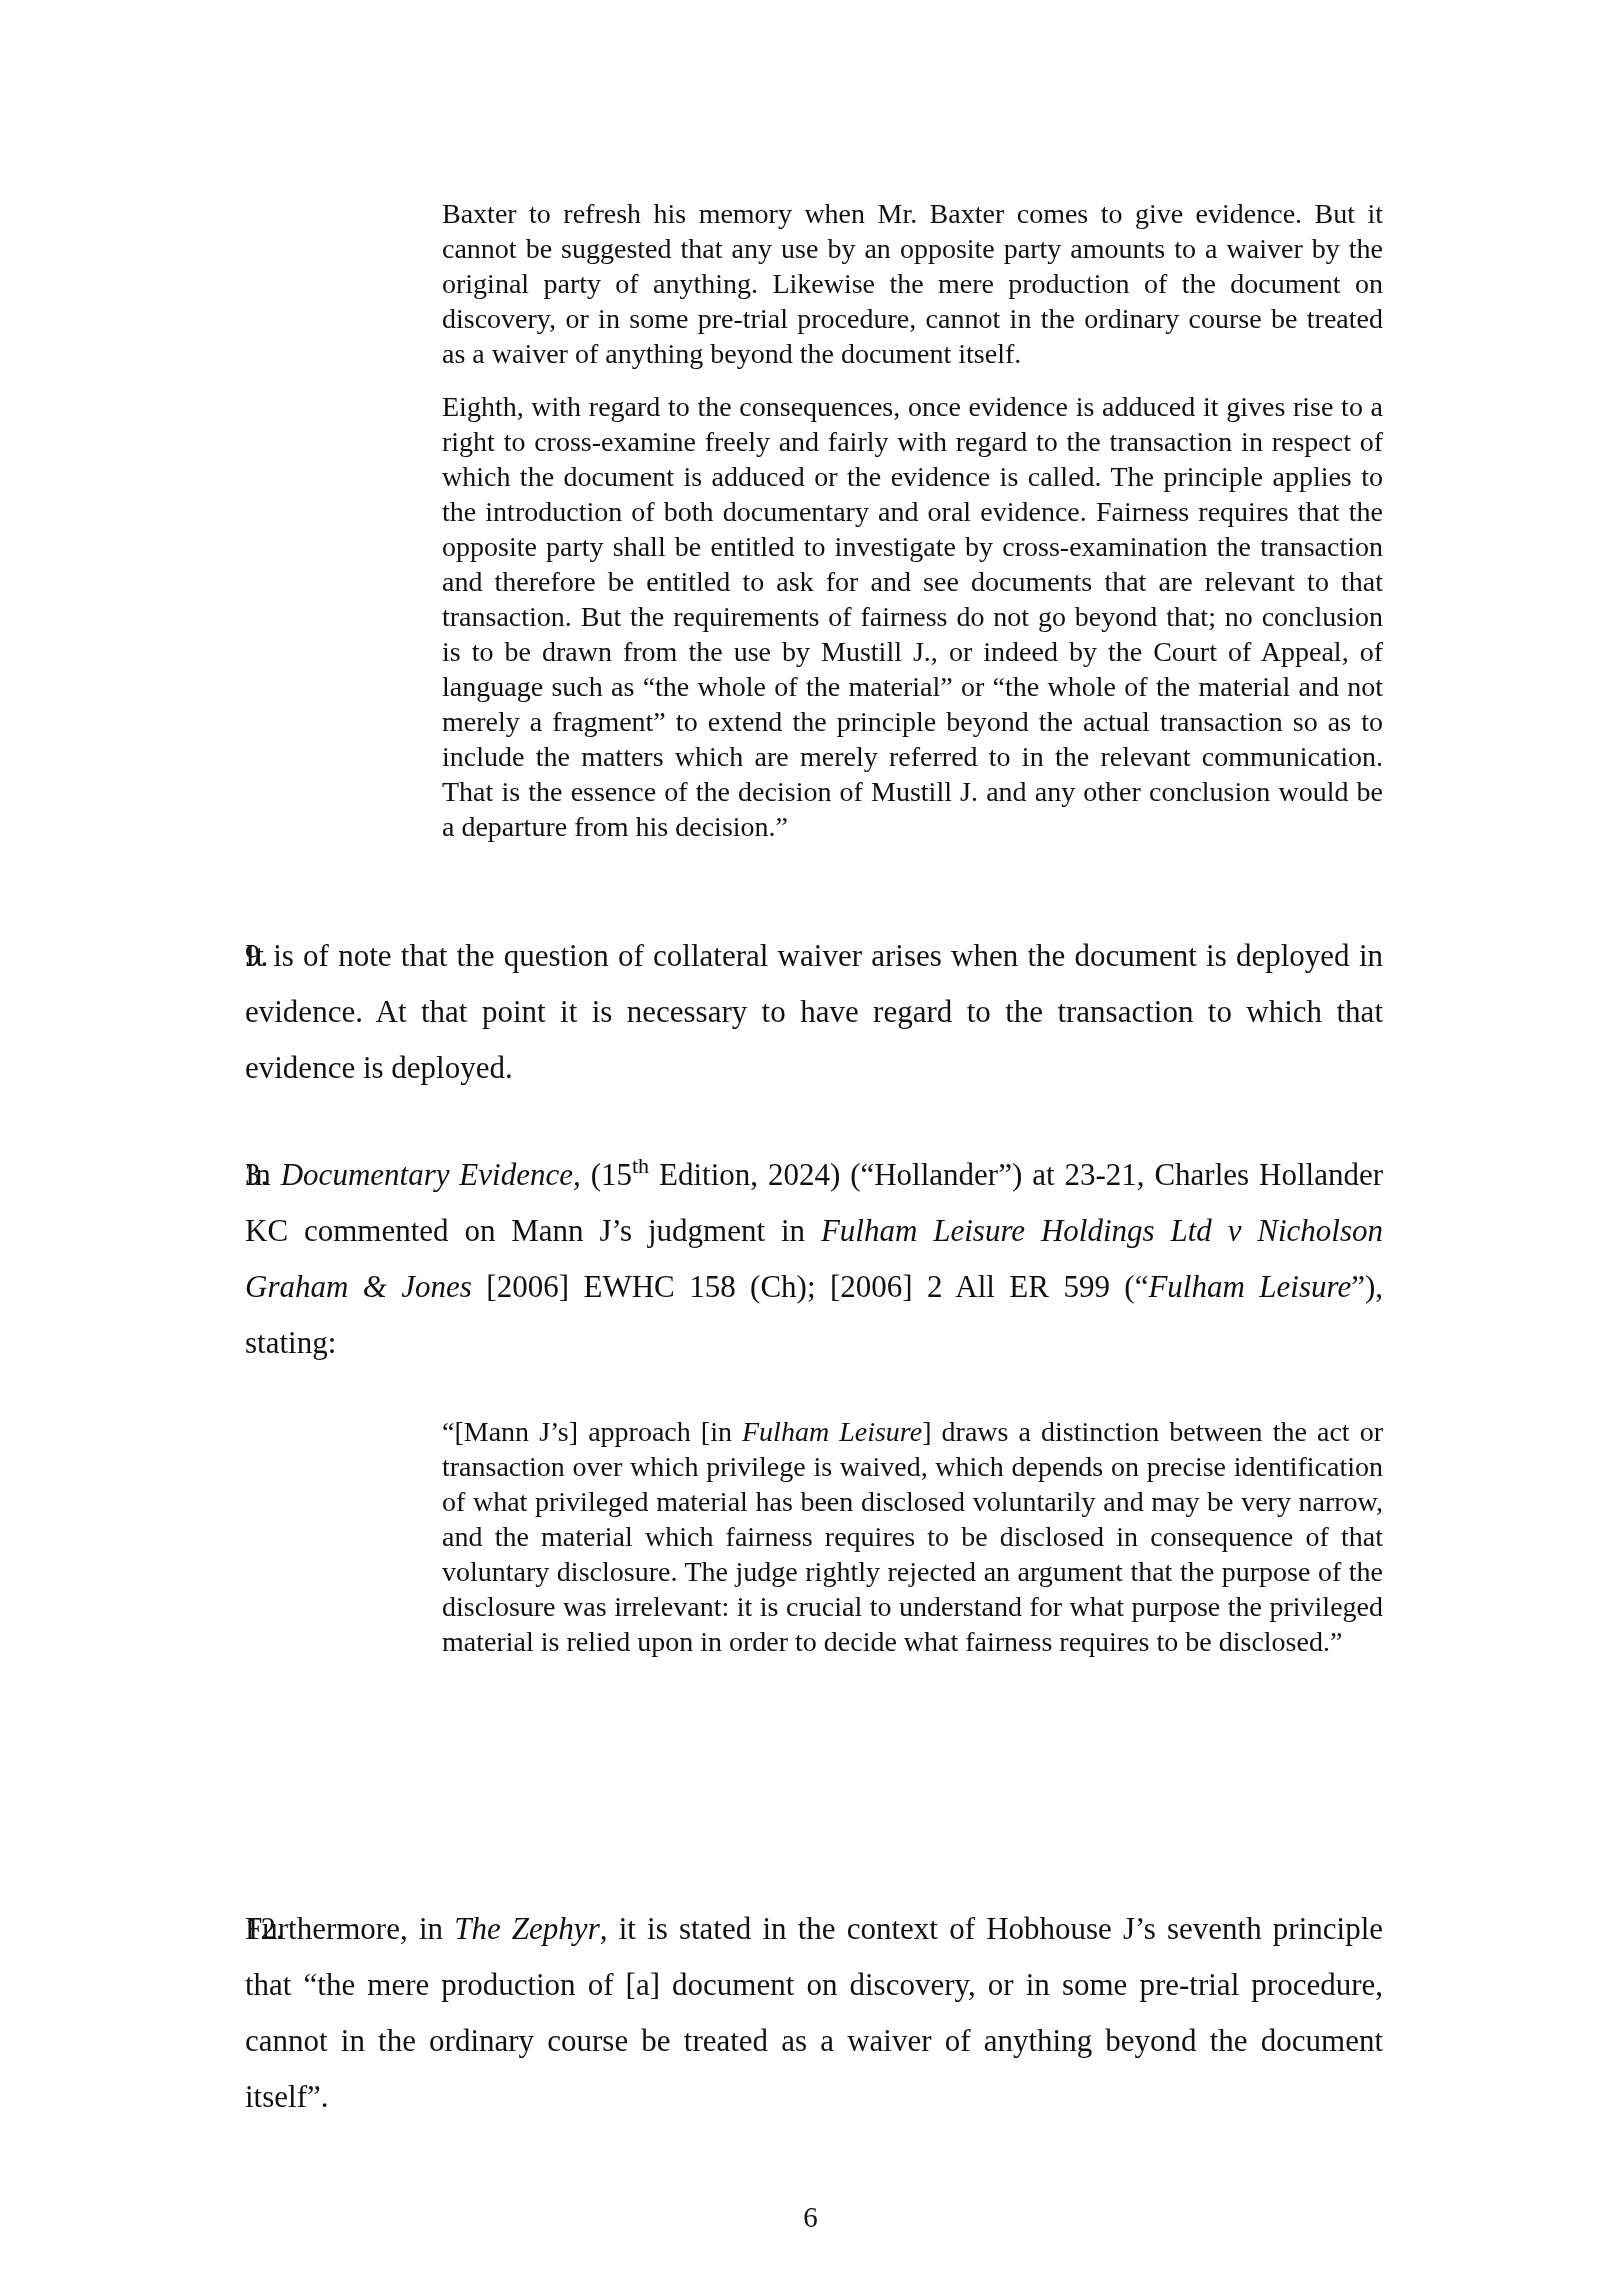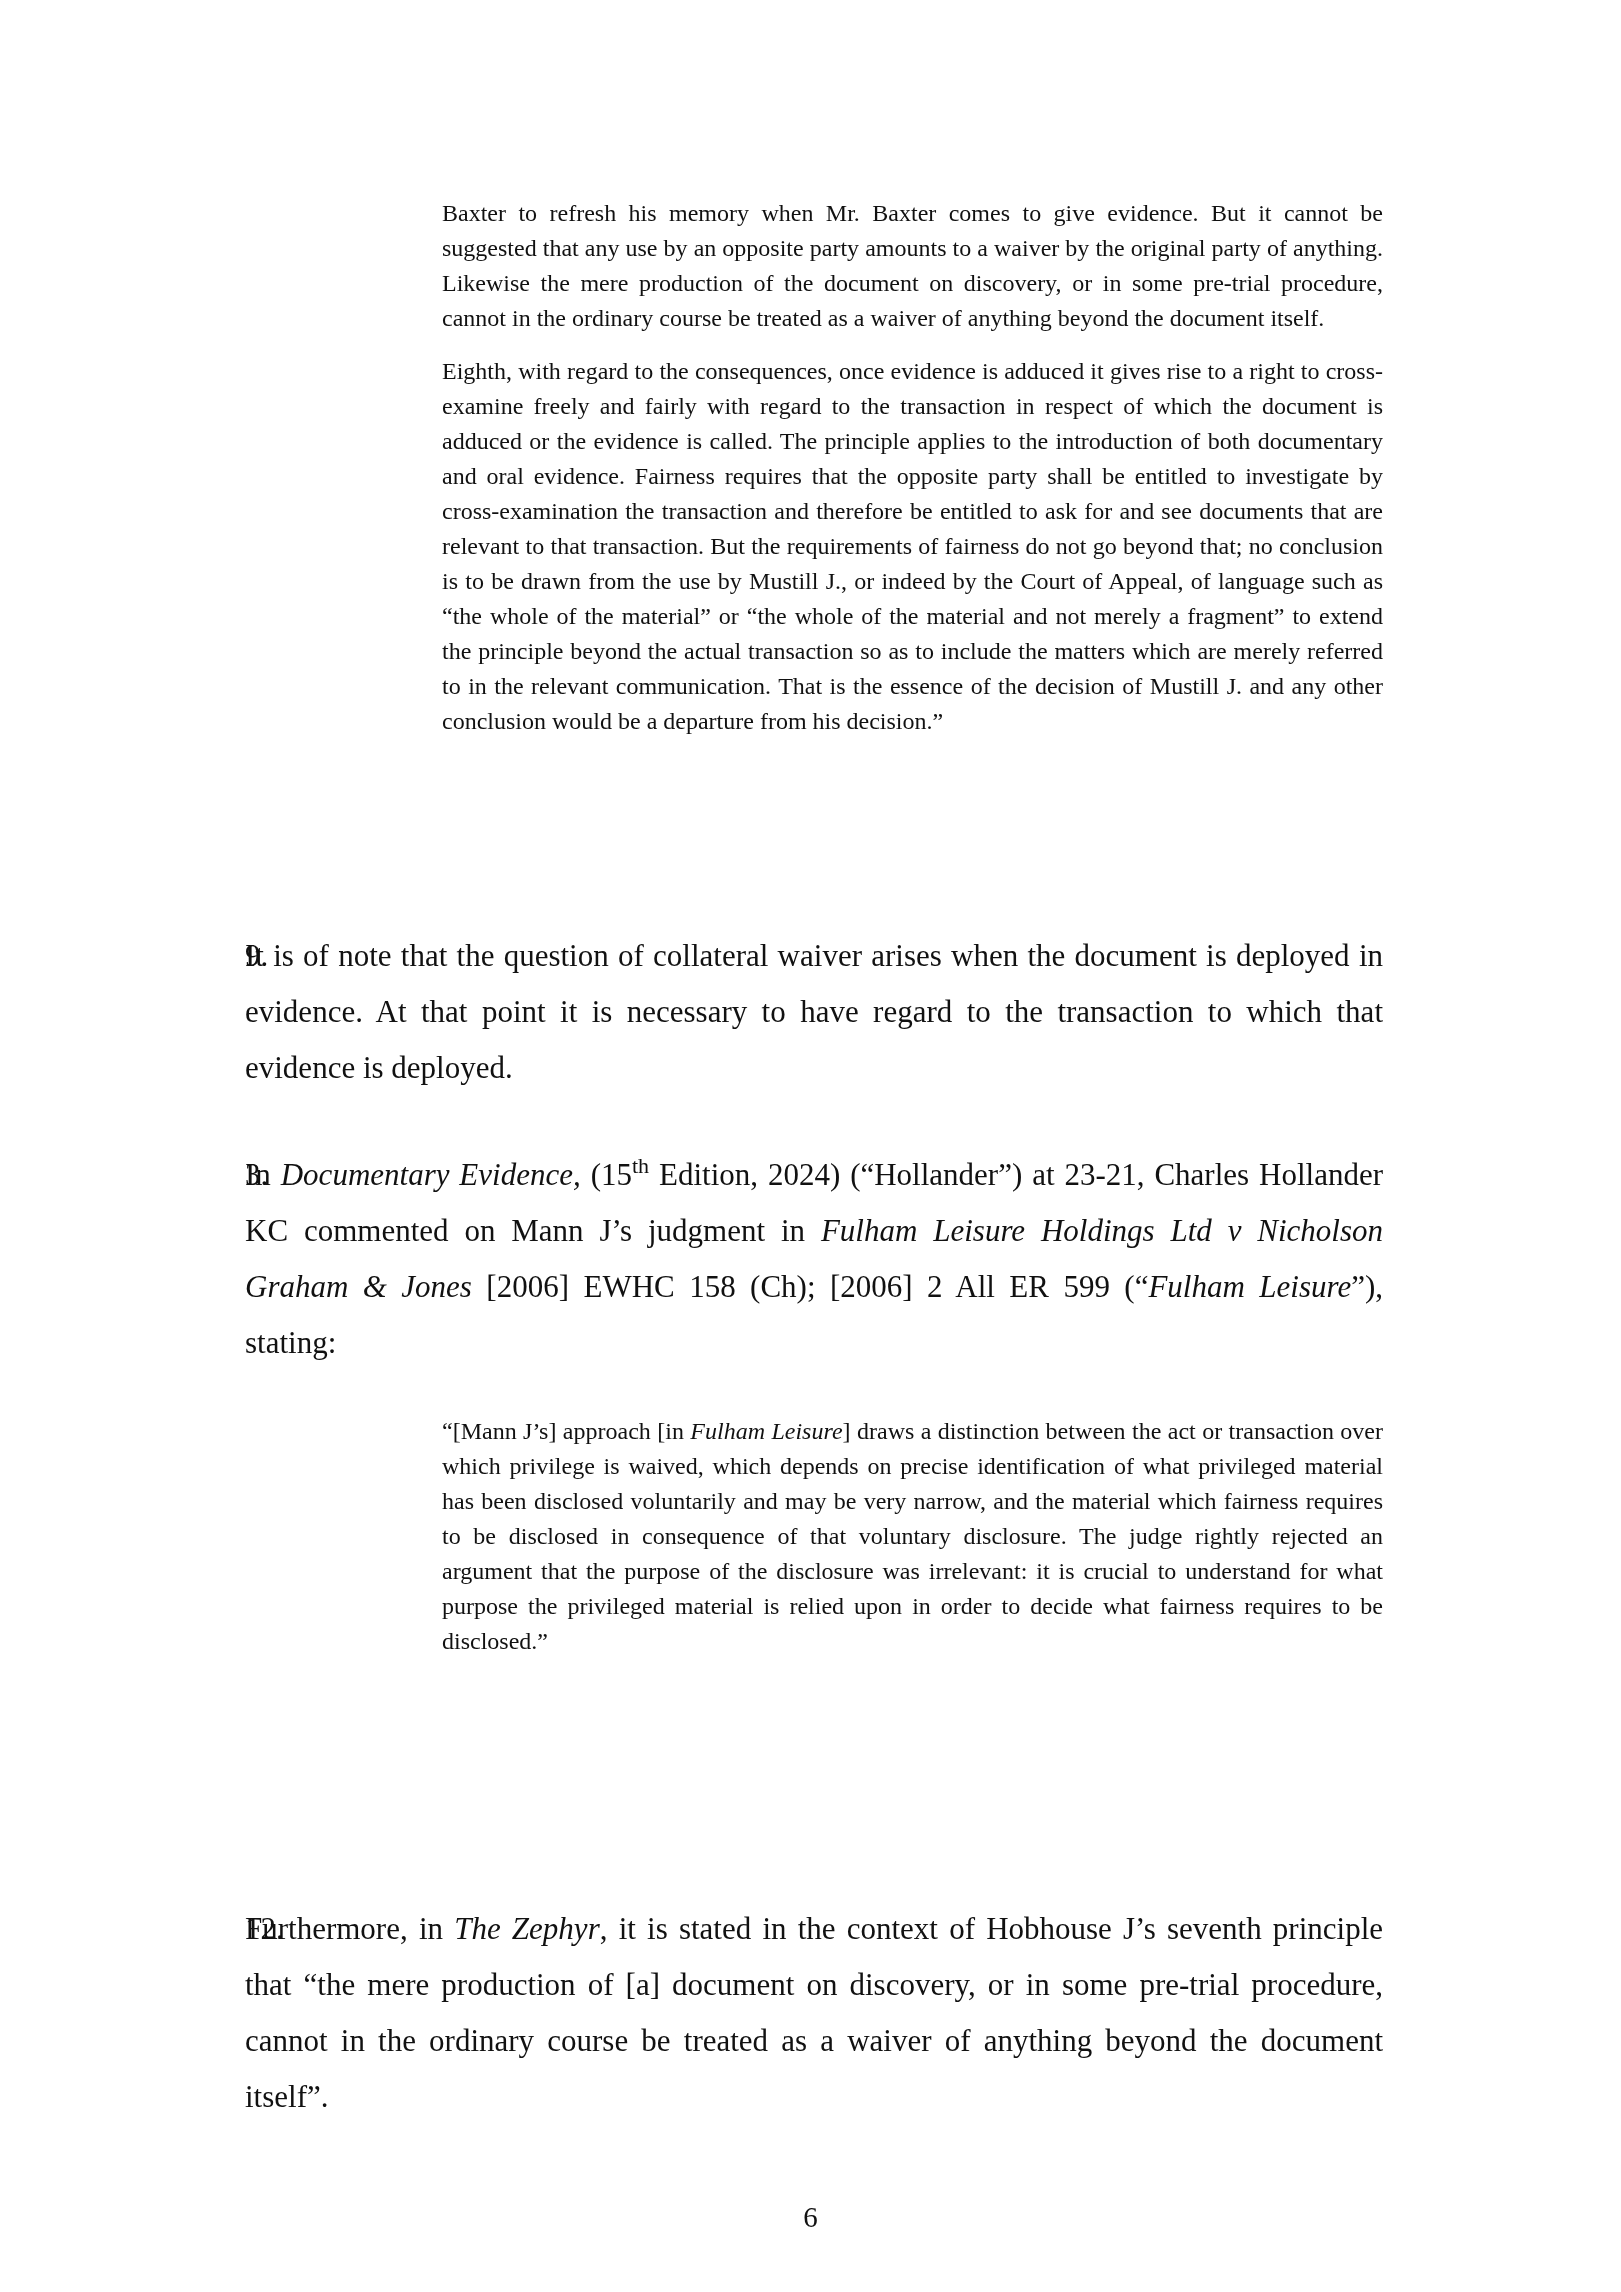--- a/index.html
+++ b/index.html
@@ -1,18 +1,18 @@
 <!DOCTYPE html>
 <html><head>
 <meta charset="utf-8">
 <style>
   html, body { margin: 0; padding: 0; background: #ffffff; }
   body { width: 1621px; height: 2293px; position: relative; overflow: hidden; color: #111; }
   .page { position: absolute; left: 0; top: 0; width: 1621px; height: 2293px; font-family: "Liberation Serif", "DejaVu Serif", serif; }
-  .quote { position: absolute; left: 442px; width: 941px; font-size: 24px; line-height: 35px; text-align: justify; }
+  .quote { position: absolute; left: 442px; width: 941px; font-size: 28px; line-height: 35px; text-align: justify; }
   .quote p { margin: 0; }
   .quote .last { text-align-last: left; }
   .para { position: absolute; left: 245px; width: 1138px; font-size: 31px; line-height: 56px; }
   .para .num { position: absolute; left: 0; top: 0; }
   .para .body { text-align: justify; }
   i { }
   sup { font-size: 22px; line-height: 0; vertical-align: 11.8px; }
   .pagenum { position: absolute; left: 0; width: 1621px; top: 2201px; text-align: center; font-size: 29px; }
 </style>
 </head>

